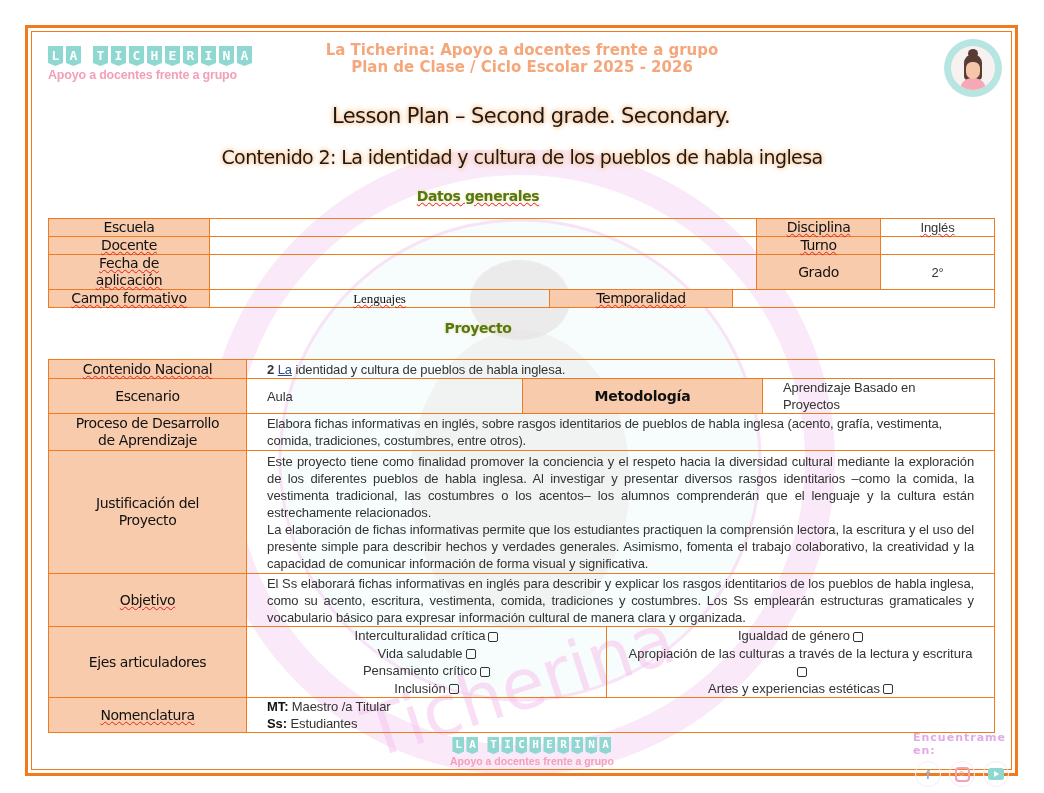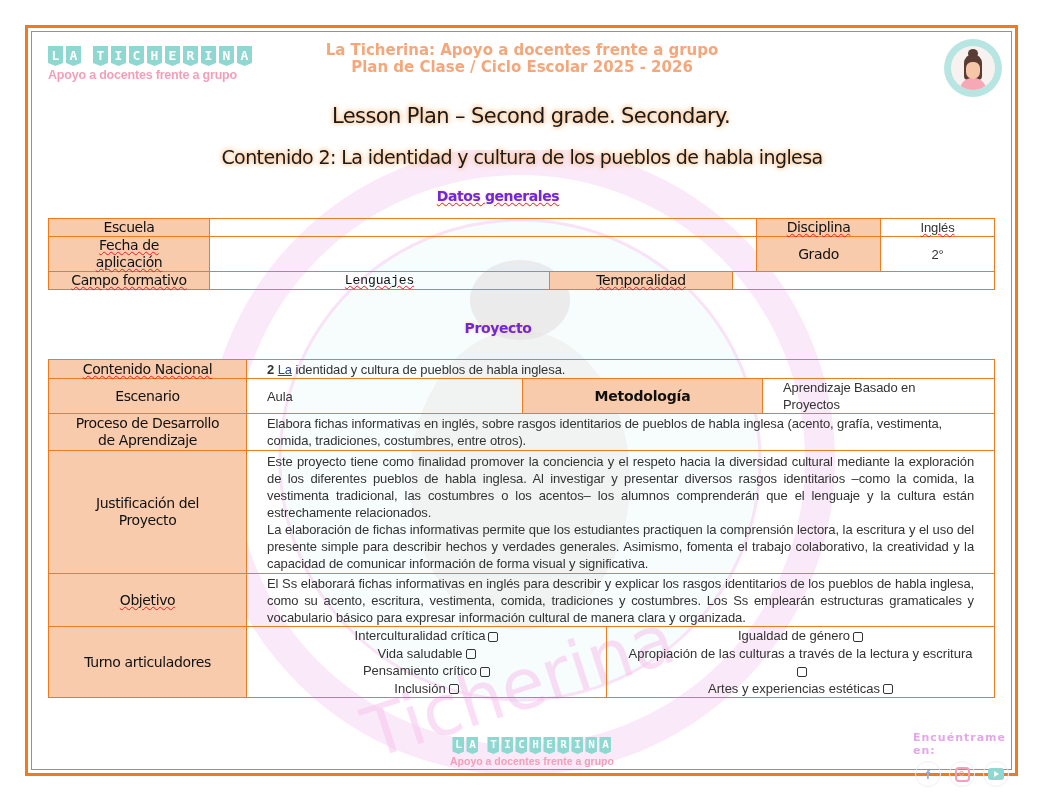--- a/index.html
+++ b/index.html
@@ -20,22 +20,22 @@
   .avatar { position:absolute; left:944px; top:39px; width:58px; height:58px; border-radius:50%; background:#b7e6e2; }
   .avatar .inner { position:absolute; left:7px; top:7px; width:44px; height:44px; border-radius:50%; background:#f7f2ef; overflow:hidden; }
   .avatar .hair { position:absolute; left:13px; top:8px; width:18px; height:26px; background:#5a3c35; border-radius:9px 9px 4px 4px; }
   .avatar .bun { position:absolute; left:17px; top:3px; width:10px; height:9px; background:#5a3c35; border-radius:50%; }
   .avatar .face { position:absolute; left:15px; top:16px; width:14px; height:17px; background:#f5c7a8; border-radius:6px 6px 7px 7px; }
   .avatar .body { position:absolute; left:9px; top:32px; width:26px; height:14px; background:#f6a8b6; border-radius:12px 12px 0 0; }
   .title1 { position:absolute; left:9px; width:1044px; top:104px; text-align:center; font-size:21px; color:#1a1a1a;
             text-shadow:0 0 4px #ffb677, 0 0 6px #ffc999; font-family:"DejaVu Sans", sans-serif; letter-spacing:-0.6px; }
   .title2 { position:absolute; left:0; width:1044px; top:146px; text-align:center; font-size:19px; color:#1a1a1a;
             text-shadow:0 0 4px #ffb677, 0 0 6px #ffc999; font-family:"DejaVu Sans", sans-serif; letter-spacing:-0.6px; }
-  .section-title { position:absolute; left:0; width:956px; text-align:center; font-size:14px; font-weight:bold; color:#6d28d9;
-                   text-shadow:0 0 3px #ffcfa5; font-family:"DejaVu Sans", sans-serif; letter-spacing:-0.4px;margin-left:20px; }
+  .section-title { position:absolute; left:0; width:956px; text-align:center; font-size:14px; font-weight:bold; color:#4d7c0f;
+                   text-shadow:0 0 3px #ffcfa5; font-family:"DejaVu Sans", sans-serif; letter-spacing:-0.4px; }
   .section-title span { text-decoration:underline wavy #d22; text-decoration-thickness:1px; }
   table { border-collapse:collapse; position:absolute; table-layout:fixed; }
   td { border:1.5px solid #f07a1e; padding:0 20px; font-size:14px; line-height:17px; vertical-align:middle; }
   td.lbl { background:#f7cbac; text-align:center; font-family:"DejaVu Sans", sans-serif; font-size:14px; letter-spacing:-0.4px; }
   td.val { background:transparent; font-size:13px; color:#333; letter-spacing:-0.1px; }
   .sq { text-decoration:underline wavy #d22; text-decoration-thickness:1px; }
   .t-general { left:48px; top:218px; width:946px; }
   .t-general td { height:17px; }
   .t-proj { left:48px; top:359px; width:946px; }
   .just { text-align:justify; }
@@ -115,28 +115,34 @@
       <col style="width:114px">
   </colgroup>
   <tbody>
       <tr>
     <td class="lbl">Escuela</td>
     <td class="val" colspan="4"></td>
     <td class="lbl"><span class="sq">Disciplina</span></td>
     <td class="val" style="text-align:center"><span class="sq">Inglés</span></td>
   </tr>
   <tr>
+    <td class="lbl"><span class="sq">Docente</span></td>
+    <td class="val" colspan="4"></td>
+    <td class="lbl"><span class="sq">Turno</span></td>
+    <td class="val"></td>
+  </tr>
+  <tr>
     <td class="lbl"><span class="sq">Fecha de aplicación</span></td>
     <td class="val" colspan="4"></td>
     <td class="lbl">Grado</td>
     <td class="val" style="text-align:center">2°</td>
   </tr>
   <tr>
     <td class="lbl"><span class="sq">Campo formativo</span></td>
-    <td class="val" colspan="2" style="text-align:center; font-family:Liberation Mono, monospace; color:#111;"><span class="sq">Lenguajes</span></td>
+    <td class="val" colspan="2" style="text-align:center; font-family:Liberation Serif, serif; color:#111;"><span class="sq">Lenguajes</span></td>
     <td class="lbl" colspan="1"><span class="sq">Temporalidad</span></td>
     <td class="val" colspan="3"></td>
   </tr>
 </tbody>
   </table>
 
 <div class="section-title" style="top:320px;"><span style="text-decoration:none">Proyecto</span></div>
 
 <table class="t-proj">
   <colgroup>
@@ -166,32 +172,39 @@
     <td class="val just" colspan="4">
       <div>Este proyecto tiene como finalidad promover la conciencia y el respeto hacia la diversidad cultural mediante la exploración de los diferentes pueblos de habla inglesa. Al investigar y presentar diversos rasgos identitarios –como la comida, la vestimenta tradicional, las costumbres o los acentos– los alumnos comprenderán que el lenguaje y la cultura están estrechamente relacionados.</div>
       <div>La elaboración de fichas informativas permite que los estudiantes practiquen la comprensión lectora, la escritura y el uso del presente simple para describir hechos y verdades generales. Asimismo, fomenta el trabajo colaborativo, la creatividad y la capacidad de comunicar información de forma visual y significativa.</div>
     </td>
   </tr>
   <tr>
     <td class="lbl" style="height:52px"><span class="sq">Objetivo</span></td>
     <td class="val just" colspan="4">El Ss elaborará fichas informativas en inglés para describir y explicar los rasgos identitarios de los pueblos de habla inglesa, como su acento, escritura, vestimenta, comida, tradiciones y costumbres. Los Ss emplearán estructuras gramaticales y vocabulario básico para expresar información cultural de manera clara y organizada.</td>
   </tr>
   <tr>
-    <td class="lbl" style="height:70px">Turno articuladores</td>
+    <td class="lbl" style="height:70px">Ejes articuladores</td>
     <td class="ejes" colspan="2" id="ejesLeft">
           <div><span>Interculturalidad crítica</span><span class="chk"></span></div>
           <div><span>Vida saludable</span><span class="chk"></span></div>
           <div><span>Pensamiento crítico</span><span class="chk"></span></div>
           <div><span>Inclusión</span><span class="chk"></span></div>
         </td>
     <td class="ejes" colspan="2" id="ejesRight">
           <div><span>Igualdad de género</span><span class="chk"></span></div>
           <div><span>Apropiación de las culturas a través de la lectura y escritura</span><span class="chk"></span></div>
           <div><span>Artes y experiencias estéticas</span><span class="chk"></span></div>
         </td>
+  </tr>
+  <tr>
+    <td class="lbl" style="height:34px"><span class="sq">Nomenclatura</span></td>
+    <td class="val" colspan="4">
+      <div><b style="color:#111">MT:</b><span> Maestro /a Titular</span></div>
+      <div><b style="color:#111">Ss:</b><span> Estudiantes</span></div>
+    </td>
   </tr>
 </tbody>
   </table>
 
 <div class="foot-logo">
   <div class="tiles" id="footTiles">
       <div class="tile">L</div>
       <div class="tile">A</div>
       <div class="tile gap"></div>
       <div class="tile">T</div>

